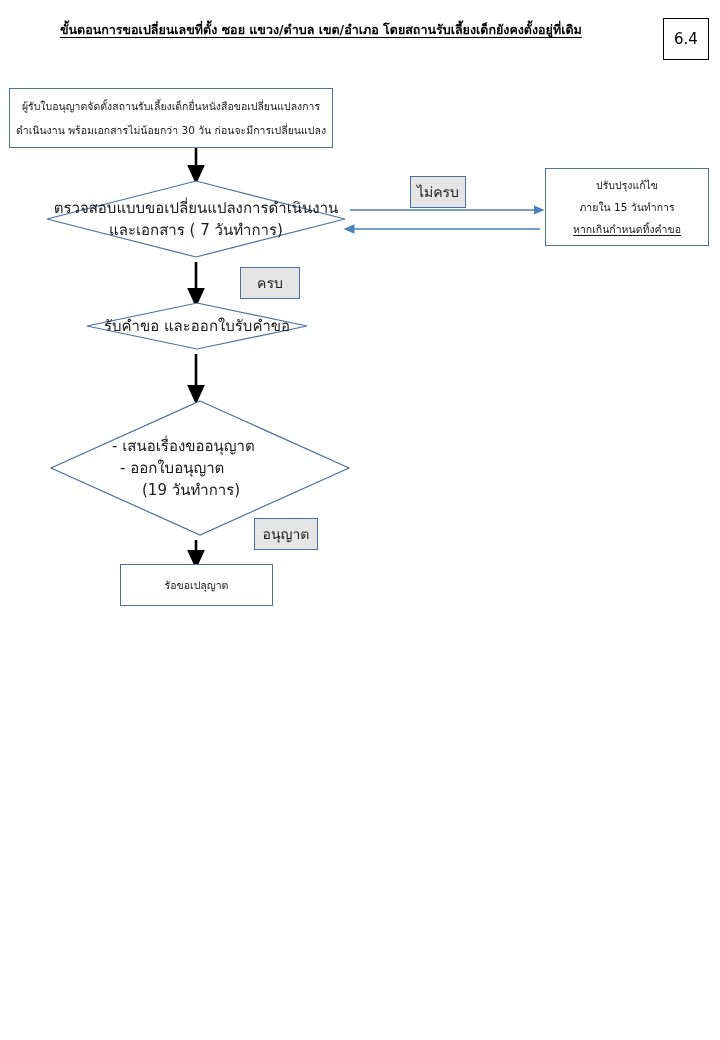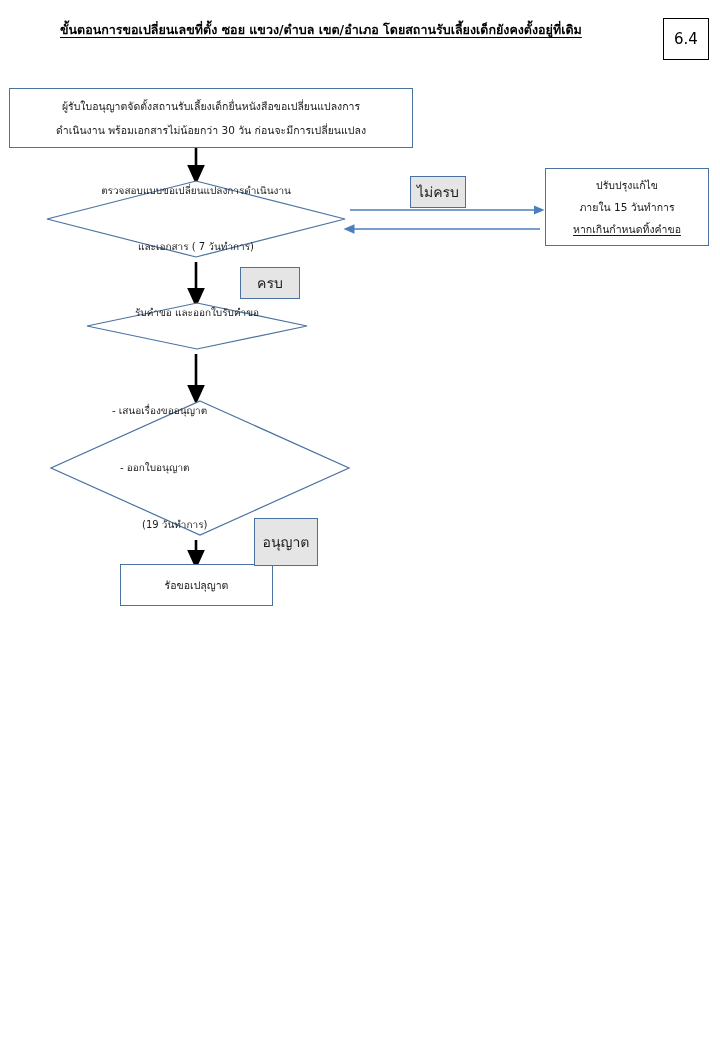--- a/index.html
+++ b/index.html
@@ -88,23 +88,23 @@
   }
   .diamond-text {
     position: absolute;
     left: 0;
     top: 0;
     width: 100%;
     height: 100%;
     display: flex;
     flex-direction: column;
     align-items: center;
-    justify-content: space-between;
+    justify-content: center;
     text-align: center;
-    font-size: 10px;
+    font-size: 15px;
     line-height: 22px;
     pointer-events: none;
   }
   .diamond-text.left-align {
     align-items: flex-start;
     padding-left: 62px;
     box-sizing: border-box;
   }
   .line {
     display: block;
@@ -122,41 +122,41 @@
     position: absolute;
     left: 0;
     top: 0;
     width: 720px;
     height: 1040px;
     pointer-events: none;
   }
 
   
   #box-submit-request {
-    left: 9px;  top: 88px;  width: 404px; height: 60px;
+    left: 9px;  top: 88px;  width: 324px; height: 60px;
     line-height: 24px;
   }
   #diamond-review      { left: 46px;  top: 180px; width: 300px; height: 78px; }
   #diamond-accept      { left: 86px;  top: 302px; width: 222px; height: 48px; }
   #diamond-issue       { left: 50px;  top: 400px; width: 300px; height: 136px; }
   #box-receive-license {
     left: 120px; top: 564px; width: 153px; height: 42px;
   }
   #box-revise {
     left: 545px; top: 168px; width: 164px; height: 78px;
     line-height: 22px;
   }
   #label-incomplete {
     left: 410px; top: 176px; width: 56px; height: 32px;
   }
   #label-complete {
     left: 240px; top: 267px; width: 60px; height: 32px;
   }
   #label-approved {
-    left: 254px; top: 518px; width: 64px; height: 48px;
+    left: 254px; top: 518px; width: 64px; height: 32px;
   }
 </style>
 </head>
 <body>
 
 <div id="header">
   <div id="page-title">ขั้นตอนการขอเปลี่ยนเลขที่ตั้ง  ซอย  แขวง/ตำบล  เขต/อำเภอ  โดยสถานรับเลี้ยงเด็กยังคงตั้งอยู่ที่เดิม</div>
   <div id="section-number-box">6.4</div>
 </div>
 

